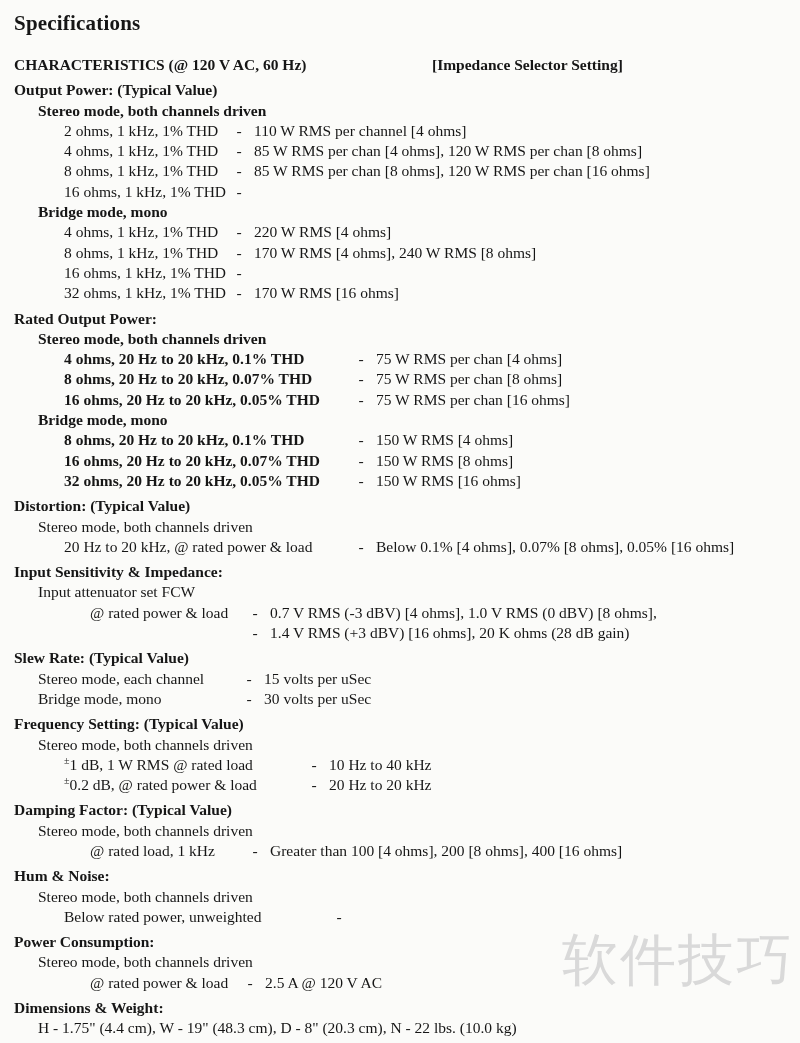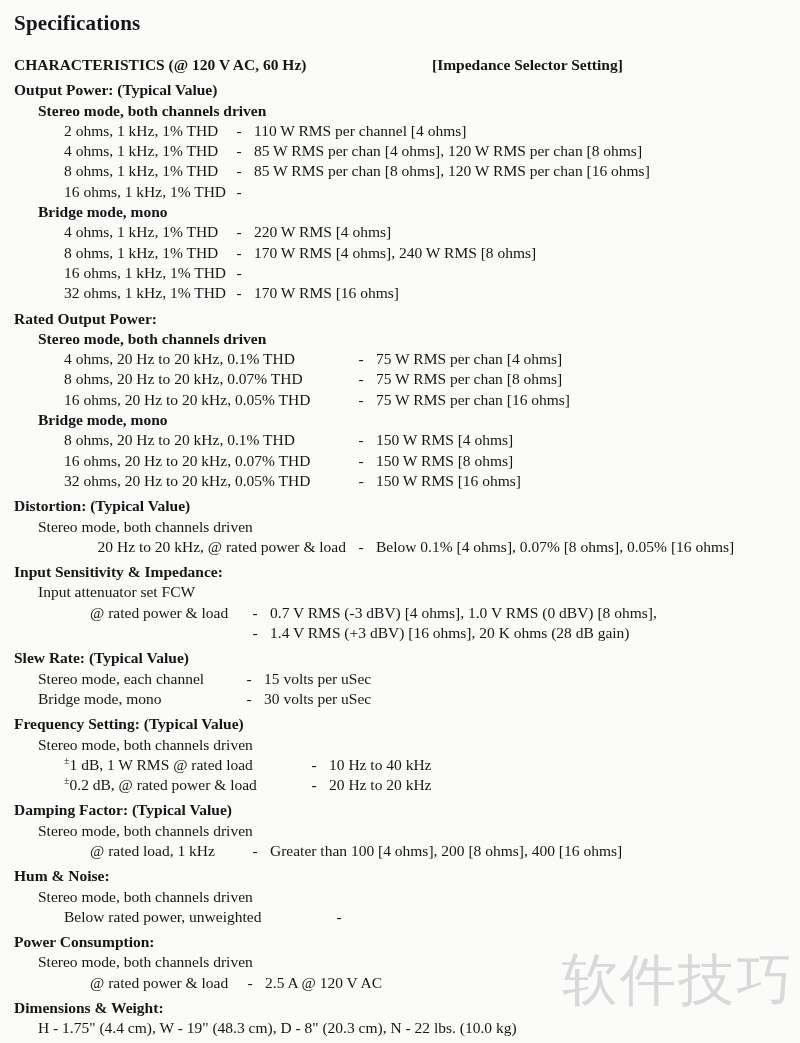--- a/index.html
+++ b/index.html
@@ -49,33 +49,33 @@
     font-size:15.5px;line-height:20.3px;
     white-space:nowrap;
   }
   .lbl{flex:0 0 auto;white-space:nowrap;}
   .dash{flex:0 0 30px;text-align:center;}
   .val{flex:0 1 auto;white-space:nowrap;}
   sup.sup{font-size:10px;line-height:0;vertical-align:super;}
 
   
   .g-op  {padding-left:50px;} .g-op  .lbl{width:160px;}
-  .g-rop {padding-left:50px;} .g-rop .lbl{width:282px;}
-  .g-dist{padding-left:50px;} .g-dist.srow .lbl{width:282px;text-align:right;}
+  .g-rop {padding-left:50px;} .g-rop .lbl{width:282px;font-weight:bold;}
+  .g-dist{padding-left:50px;} .g-dist.srow .lbl{width:282px;}
   .g-inp {padding-left:76px;} .g-inp .lbl{width:150px;}
   .g-slew{padding-left:24px;} .g-slew .lbl{width:196px;}
   .g-freq{padding-left:50px;align-items:center;} .g-freq .lbl{width:235px;}
   .g-damp{padding-left:76px;} .g-damp .lbl{width:150px;}
   .g-hum {padding-left:50px;} .g-hum .lbl{width:260px;}
   .g-pwr {padding-left:76px;} .g-pwr .lbl{width:145px;}
   .g-dim {padding-left:24px;} .g-dim .lbl{width:auto;}
 
   .watermark{
     position:absolute;
-    left:562px;top:944px;
+    left:562px;top:924px;
     font-family:"DejaVu Sans", sans-serif;
     font-size:56px;line-height:72px;
     color:#d9d9d9;
     letter-spacing:2px;
     white-space:nowrap;
     pointer-events:none;
   }
 </style>
 </head>
 <body>

